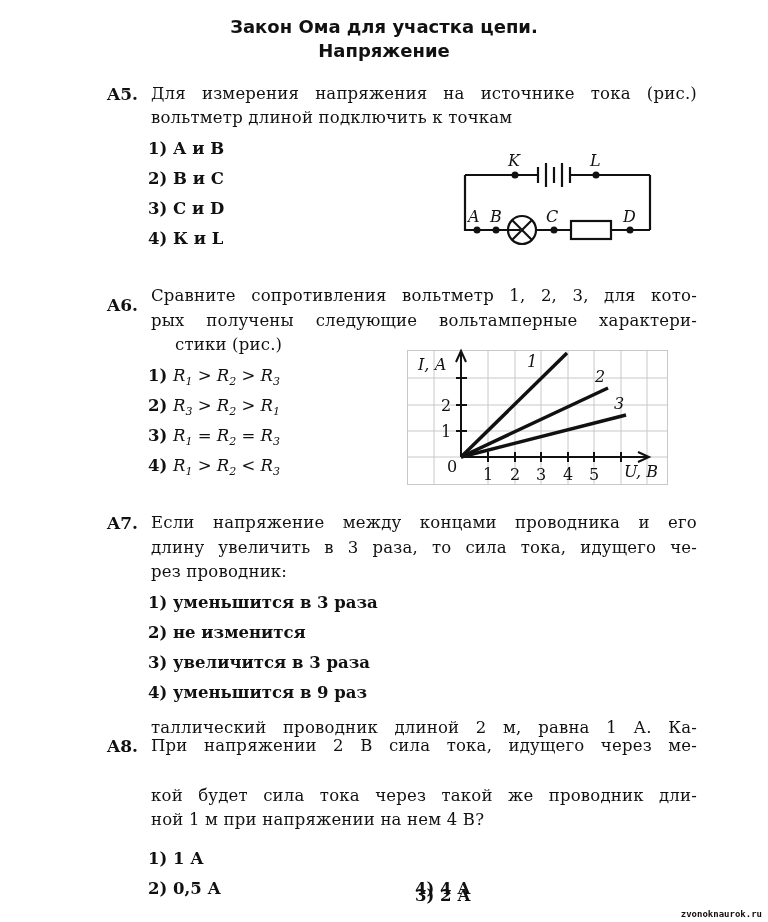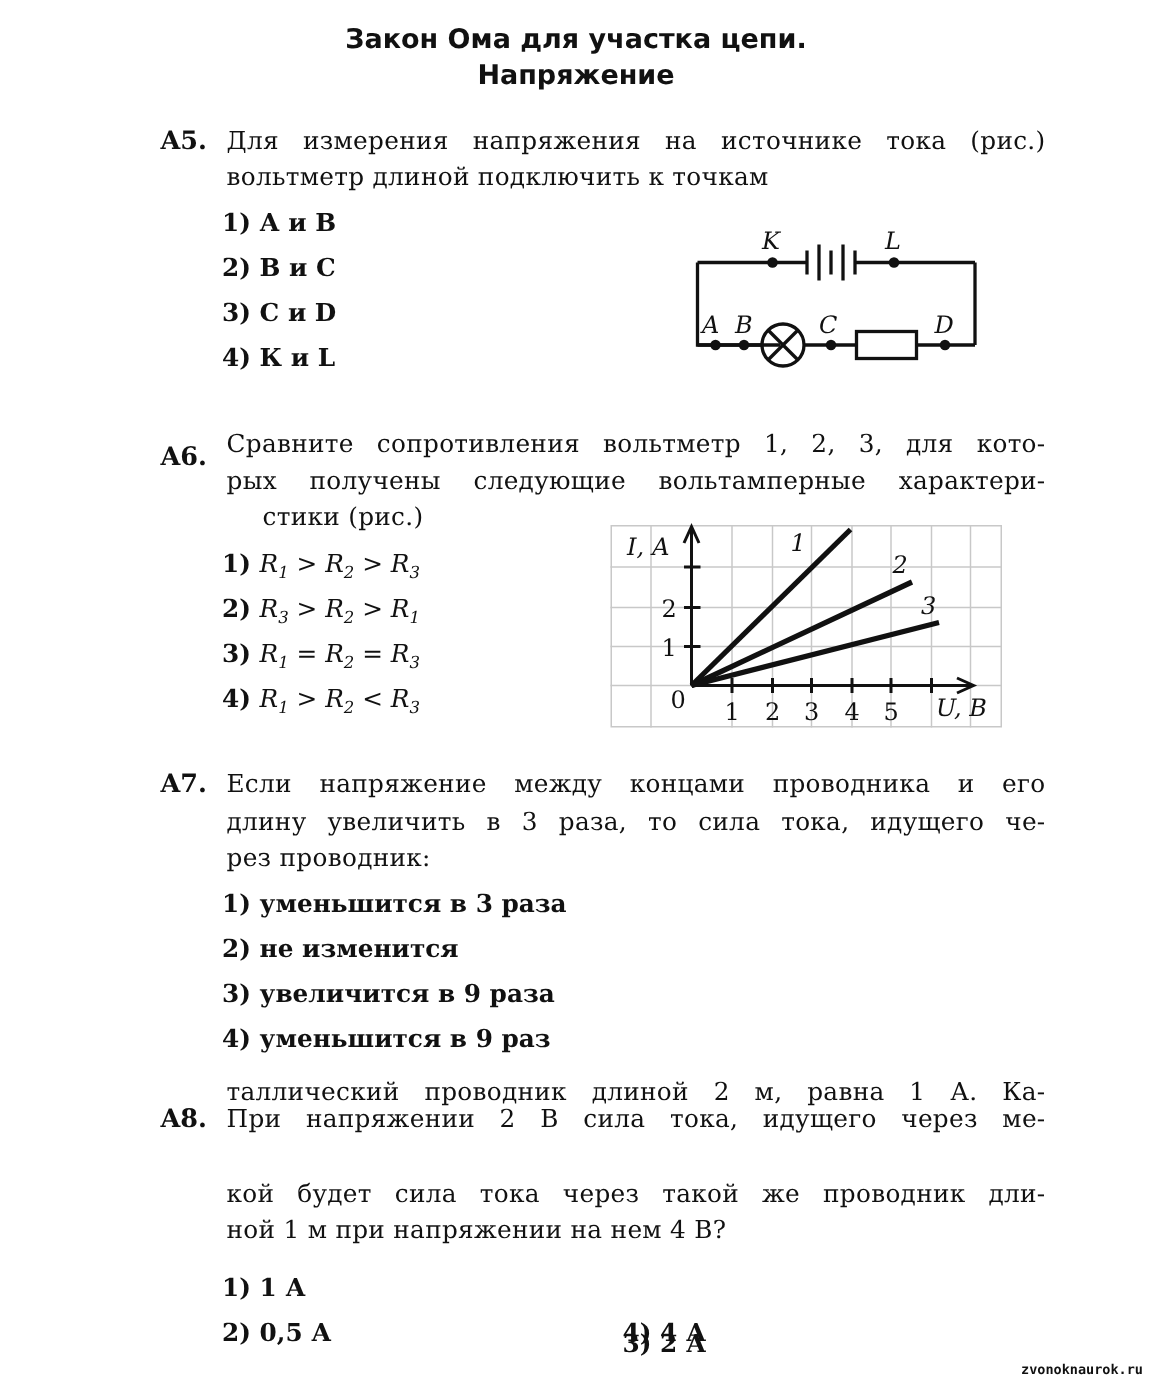--- a/index.html
+++ b/index.html
@@ -139,21 +139,21 @@
 </div>
 
 <div>
   <div class="qnum" style="left:107px; top:513px;">A7.</div>
   <div class="line just" style="left:151px; top:513px; width:546px;">Если напряжение между концами проводника и его</div>
   <div class="line just" style="left:151px; top:538px; width:546px;">длину увеличить в 3 раза, то сила тока, идущего че-</div>
   <div class="line" style="left:151px; top:562px;">рез проводник:</div>
 
   <div class="opt" style="left:148px; top:593px;"><span>1)</span> <span>уменьшится в 3 раза</span></div>
   <div class="opt" style="left:148px; top:623px;"><span>2)</span> <span>не изменится</span></div>
-  <div class="opt" style="left:148px; top:653px;"><span>3)</span> <span>увеличится в 9 раза</span></div>
+  <div class="opt" style="left:148px; top:653px;"><span>3)</span> <span>увеличится в 3 раза</span></div>
   <div class="opt" style="left:148px; top:683px;"><span>4)</span> <span>уменьшится в 9 раз</span></div>
 </div>
 
 <div>
   <div class="qnum" style="left:107px; top:736px;">A8.</div>
   <div class="line just" style="left:151px; top:736px; width:546px;">При напряжении 2 В сила тока, идущего через ме-</div>
   <div class="line just" style="left:151px; top:718px; width:546px;">таллический проводник длиной 2 м, равна 1 А. Ка-</div>
   <div class="line just" style="left:151px; top:786px; width:546px;">кой будет сила тока через такой же проводник дли-</div>
   <div class="line" style="left:151px; top:810px;">ной 1 м при напряжении на нем 4 В?</div>
 

